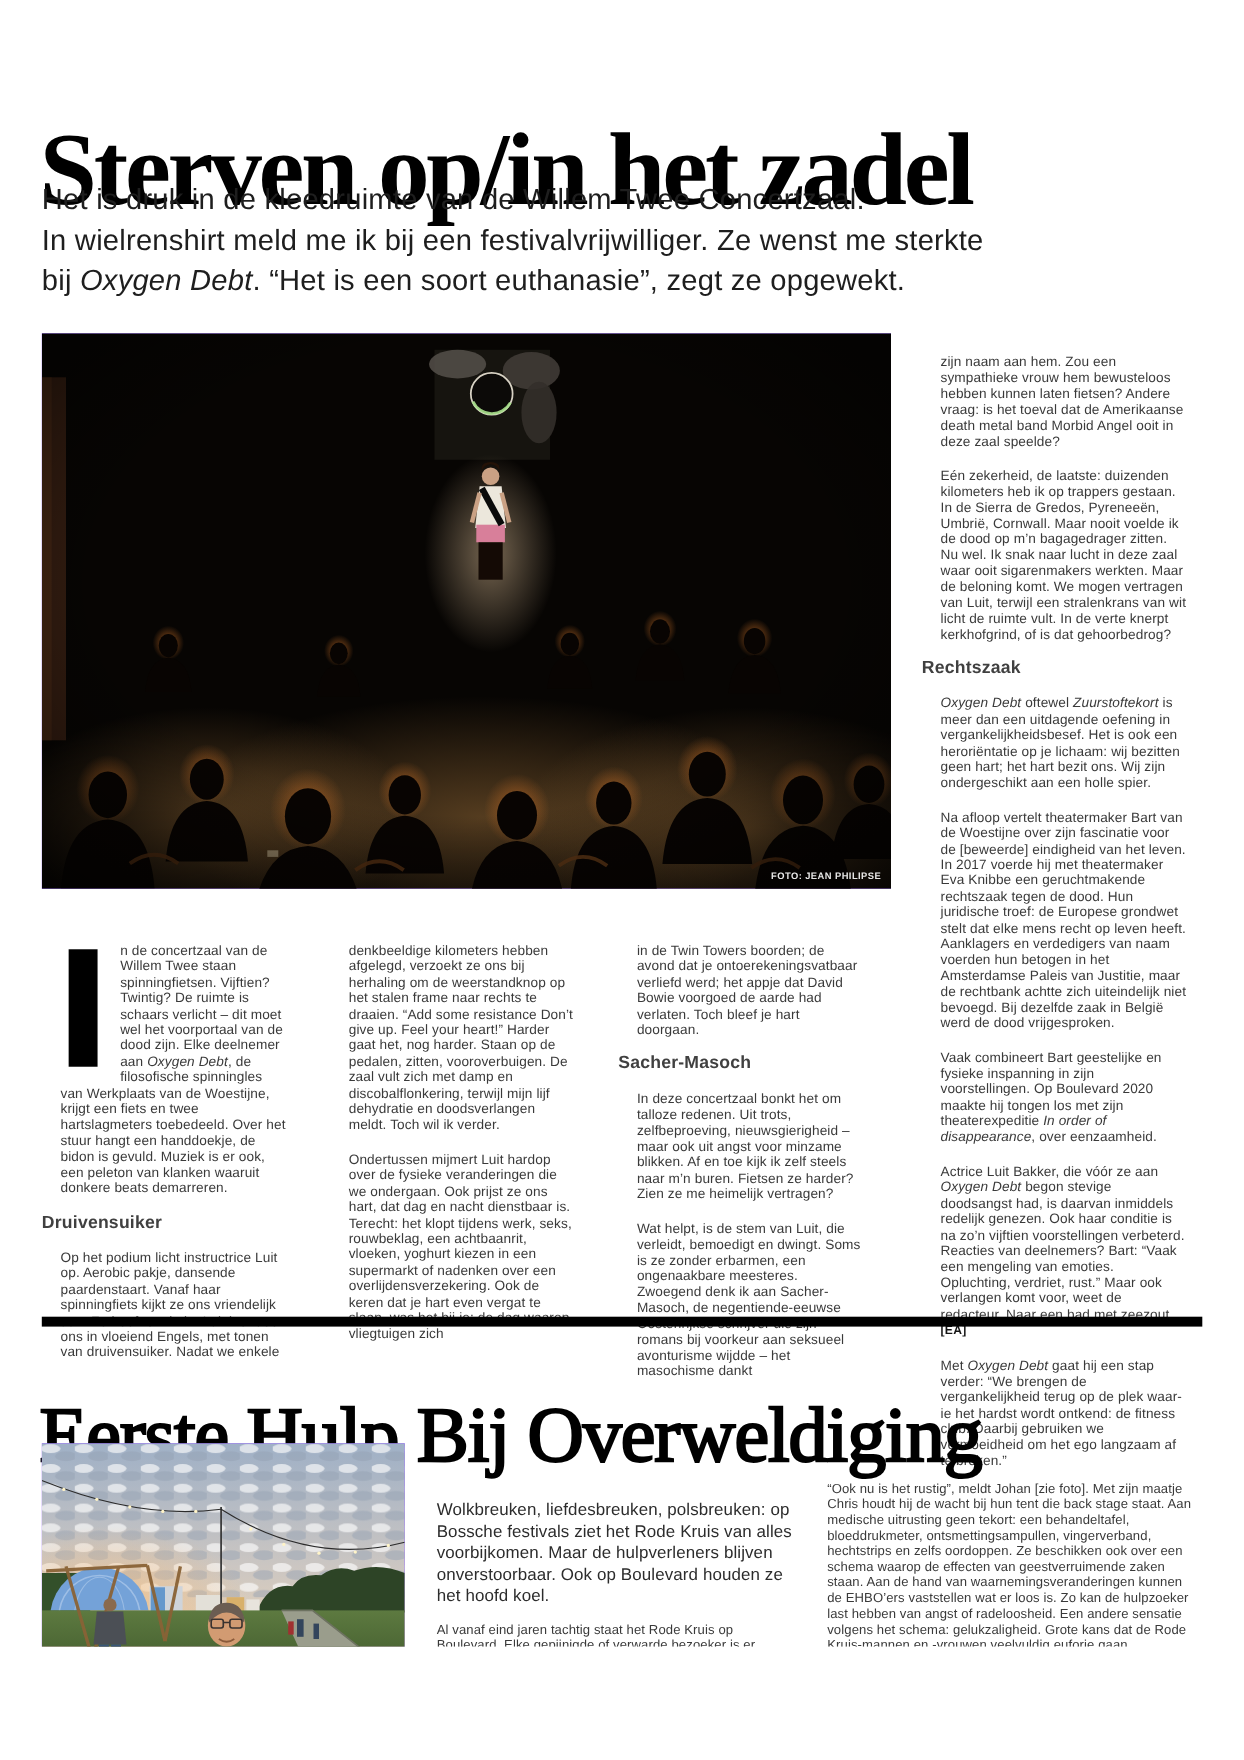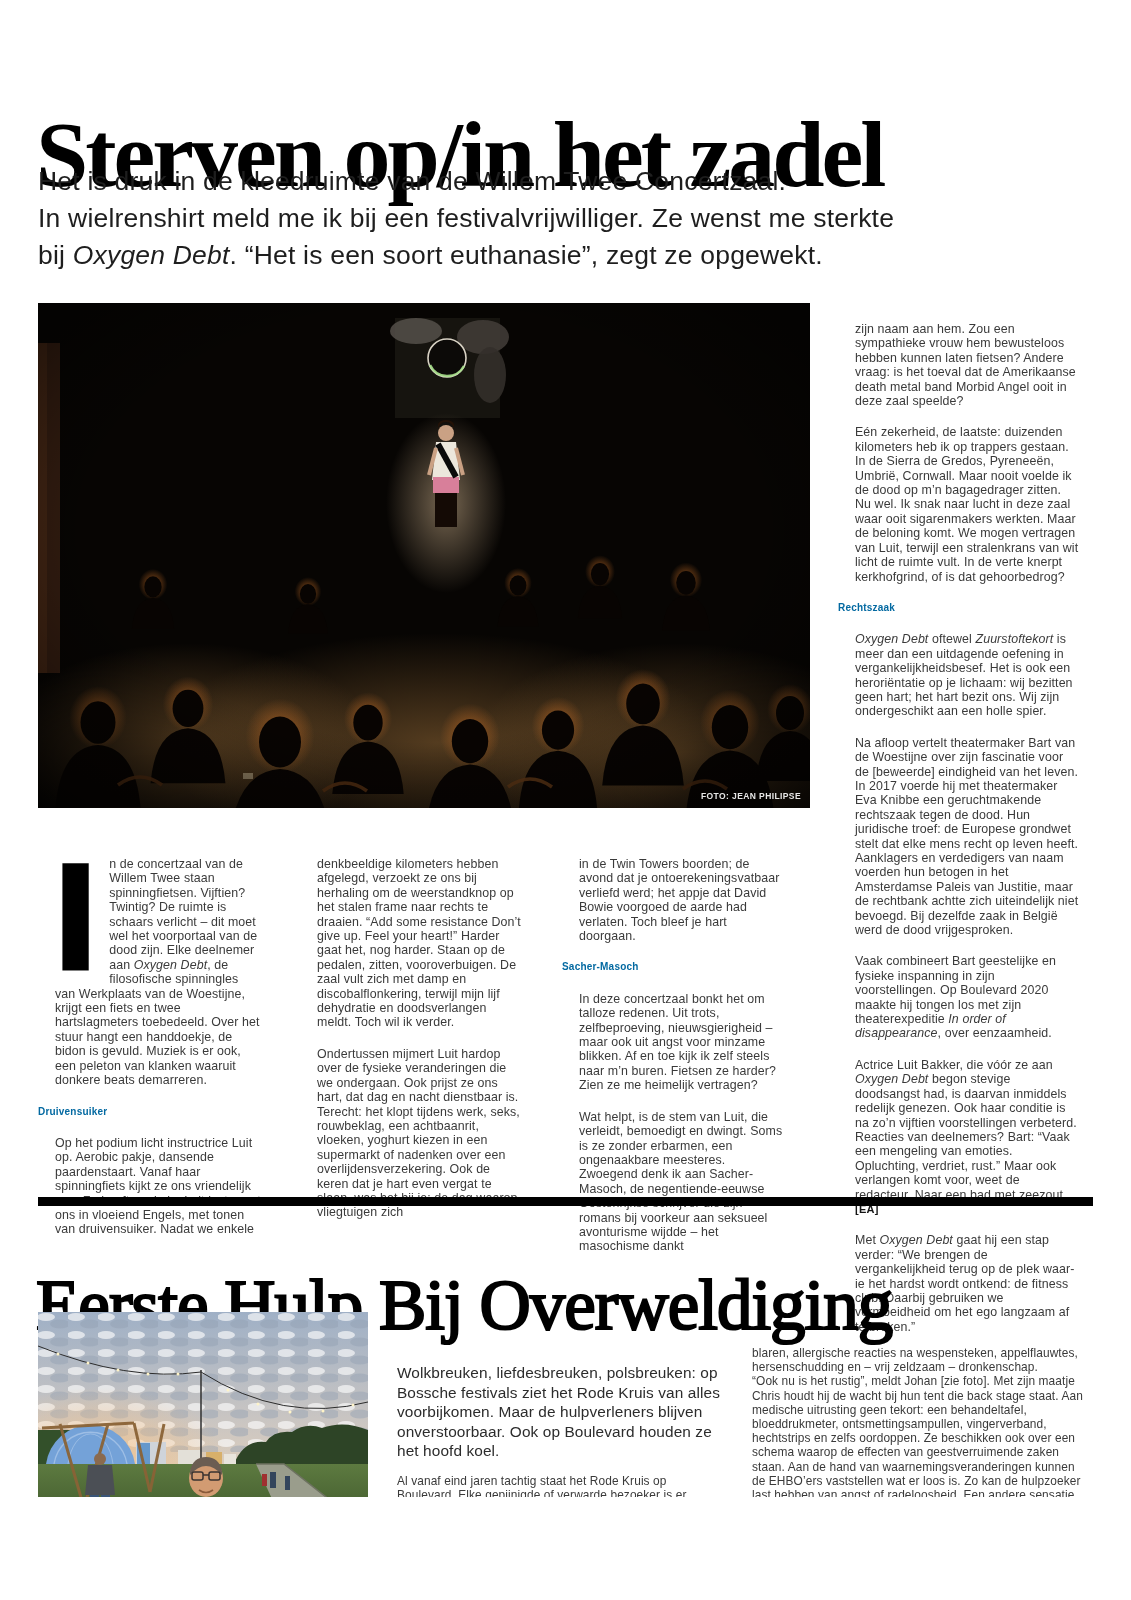--- a/index.html
+++ b/index.html
@@ -15,21 +15,21 @@
 
   .photo{position:absolute;overflow:hidden;background:#8b5cf6;}
   .photo1{left:38px;top:303px;width:772px;height:505px;}
   .photo2{left:38px;top:1312px;width:330px;height:248px;}
   .photo svg{display:block;}
   .photo-caption{position:absolute;right:9px;bottom:7px;color:#ffffff;opacity:.9;
     font-size:8.5px;font-weight:700;letter-spacing:.4px;}
 
   .bodycol{position:absolute;font-size:12.4px;line-height:14.4px;color:#3a3a3a;letter-spacing:.1px;}
   .bodycol p{margin:17px;}
-  .bodycol h3{margin:13px 0 0 0;font-size:10px;line-height:14.4px;color:#0369a1;letter-spacing:.2px;}
+  .bodycol h3{margin:13px 0 0 0;font-size:16px;line-height:14.4px;color:#404040;letter-spacing:.2px;}
   .bodycol b{font-weight:700;color:#141414;font-size:11px;letter-spacing:.3px;}
   .col1{left:38px;top:840px;width:241px;}
   .col2{left:300px;top:840px;width:241px;}
   .col3{left:562px;top:840px;width:240px;}
   .col4{left:838px;top:305px;width:258px;}
 
   .dropcap{float:left;font-weight:700;font-size:148px;line-height:112px;color:#000;
     margin:4px 13px 2px 0;-webkit-text-stroke:5px #000;}
 
   .divider{position:absolute;left:38px;top:1197px;width:1055px;height:9px;background:#000;}
@@ -283,17 +283,16 @@
     </svg>
     <div class="photo-caption">FOTO: JEAN PHILIPSE</div>
   </div>
 
   <div class="a2col a2mid">
     <p class="intro2">Wolkbreuken, liefdesbreuken, polsbreuken: op Bossche festivals ziet het Rode Kruis van alles voorbijkomen. Maar de hulpverleners blijven onverstoorbaar. Ook op Boulevard houden ze het hoofd koel.</p>
     <p>Al vanaf eind jaren tachtig staat het Rode Kruis op Boulevard. Elke gepijnigde of verwarde bezoeker is er welkom. Maar ook gewonde medewerkers en artiesten kunnen op ontferming rekenen.</p>
   </div>
 
   <div class="a2col a2right">
-    <p>blaren, allergische reacties na wespensteken, appelflauwtes, hersenschudding en – vrij zeldzaam – dronkenschap.</p>
     <p>“Ook nu is het rustig”, meldt Johan [zie foto]. Met zijn maatje Chris houdt hij de wacht bij hun tent die back stage staat. Aan medische uitrusting geen tekort: een behandeltafel, bloeddrukmeter, ontsmettingsampullen, vingerverband, hechtstrips en zelfs oordoppen. Ze beschikken ook over een schema waarop de effecten van geestverruimende zaken staan. Aan de hand van waarnemingsveranderingen kunnen de EHBO’ers vaststellen wat er loos is. Zo kan de hulpzoeker last hebben van angst of radeloosheid. Een andere sensatie volgens het schema: gelukzaligheid. Grote kans dat de Rode Kruis-mannen en -vrouwen veelvuldig euforie gaan waarnemen. Dat krijg je met zo’n festival. Alvast bedankt, Johan, Chris en al jullie collega’s. <b>[EA]</b></p>
   </div>
 
 </div>
 
 </body></html>

